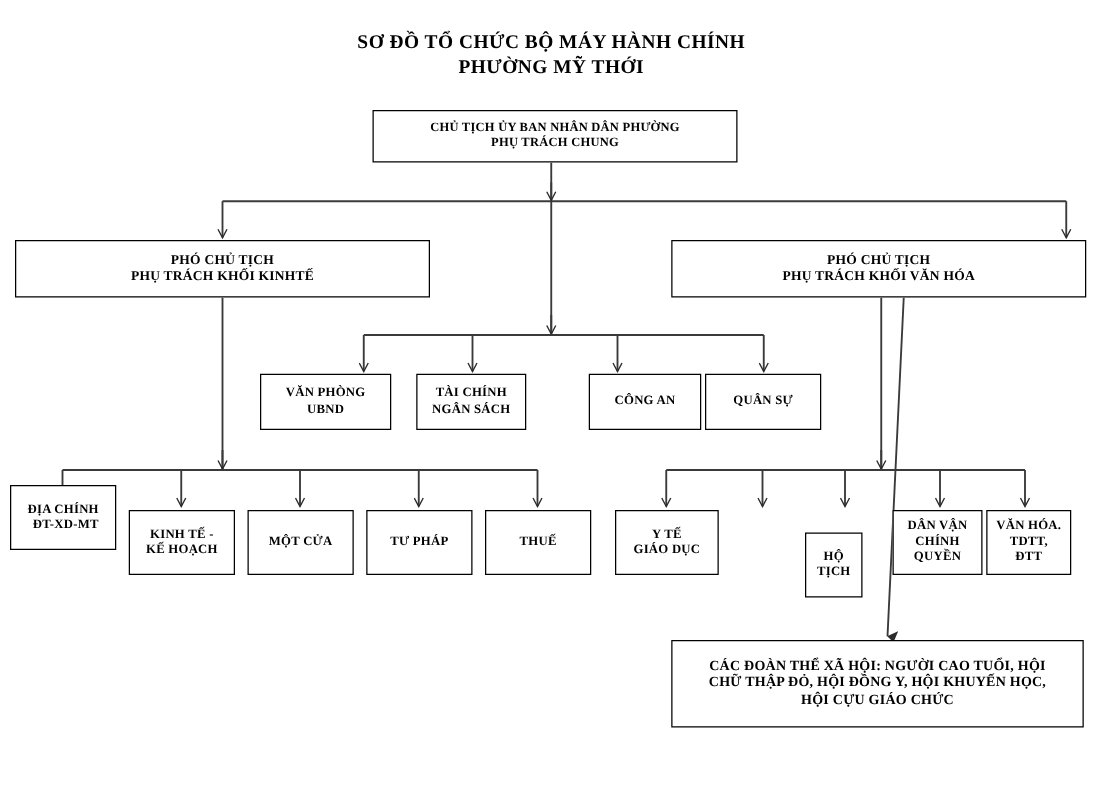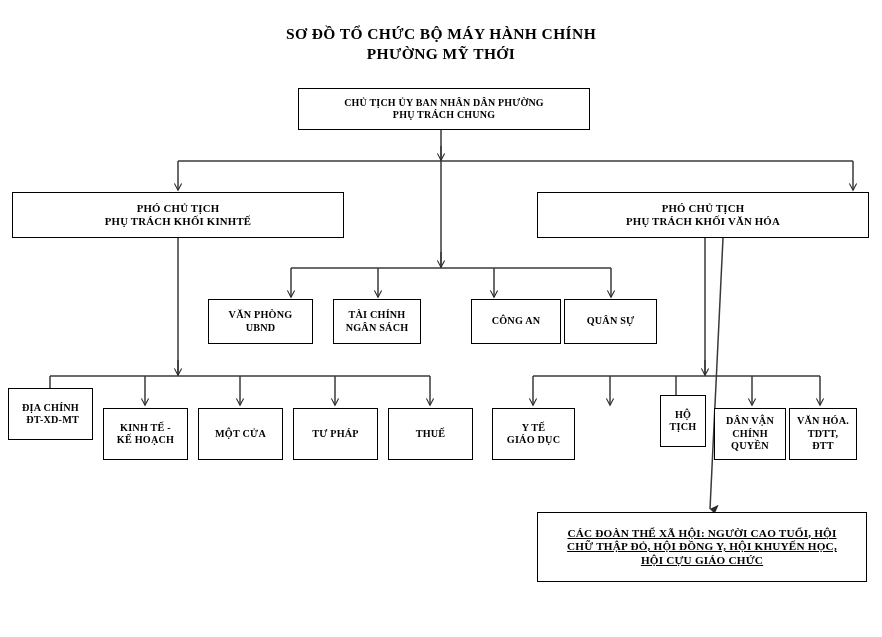--- a/index.html
+++ b/index.html
@@ -47,21 +47,21 @@
     font-weight: bold;
     line-height: 1.3;
     white-space: pre-line;
     font-size: 15.5px;
     letter-spacing: 0.4px;
   }
   .n-chair   { font-size: 10px; }
   .n-deputy  { font-size: 10.8px; }
   .n-mid     { font-size: 10.2px; }
   .n-leaf    { font-size: 10.2px; }
-  .n-social  { font-size: 11.2px; text-decoration: underline; }
+  .n-social  { font-size: 11.2px; }
 </style>
 </head>
 <body>
 
 <div id="canvas">
 
   <svg id="wires" viewBox="0 0 882 637" width="882" height="637" xmlns="http://www.w3.org/2000/svg">
     <defs>
       <marker id="ah" markerWidth="9" markerHeight="9" refX="4.2" refY="7.4" orient="0" markerUnits="userSpaceOnUse">
         <path d="M0.6,0.8 L4.2,7.6 L7.8,0.8" fill="none" stroke="#2b2b2b" stroke-width="1.1"></path>
@@ -144,21 +144,21 @@
   <div class="node n-leaf" style="left:198px; top:408px; width:85px; height:52px;">MỘT CỬA</div>
 
   <div class="node n-leaf" style="left:293px; top:408px; width:85px; height:52px;">TƯ PHÁP</div>
 
   <div class="node n-leaf" style="left:388px; top:408px; width:85px; height:52px;">THUẾ</div>
 
   <div class="node n-leaf" style="left:492px; top:408px; width:83px; height:52px;">Y TẾ
 GIÁO DỤC</div>
 
 
-  <div class="node n-leaf" style="left:644px; top:395px; width:46px; height:52px;margin-left:16px;">HỘ TỊCH</div>
+  <div class="node n-leaf" style="left:644px; top:426px; width:46px; height:52px;">HỘ TỊCH</div>
 
   <div class="node n-leaf" style="left:714px; top:408px; width:72px; height:52px;">DÂN VẬN
 CHÍNH
 QUYỀN</div>
 
   <div class="node n-leaf" style="left:789px; top:408px; width:68px; height:52px;">VĂN HÓA.
 TDTT,
 ĐTT</div>
 
   <div class="node n-social" style="left:537px; top:512px; width:330px; height:70px;">CÁC ĐOÀN THỂ XÃ HỘI: NGƯỜI CAO TUỔI, HỘI

